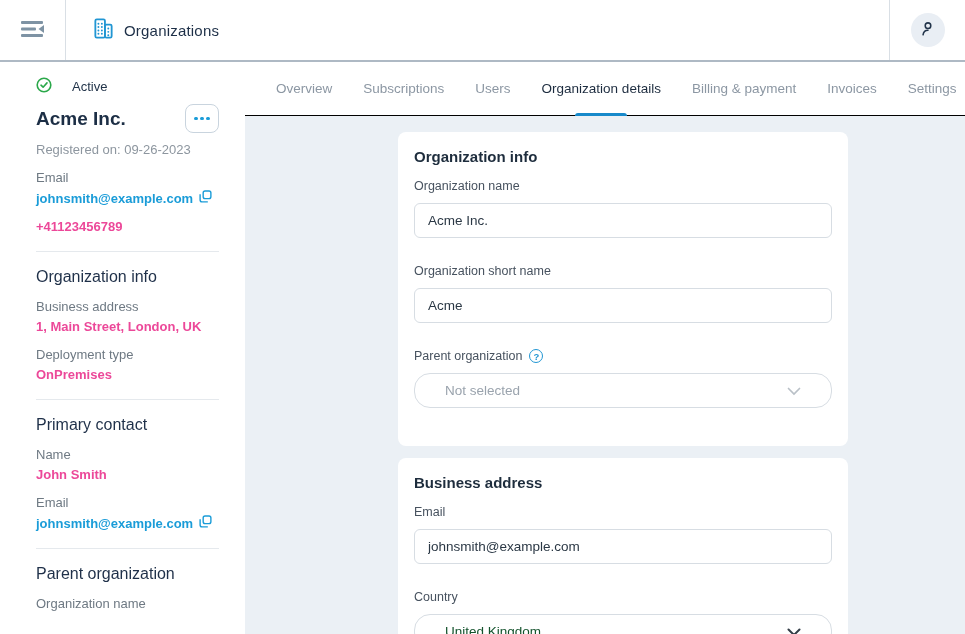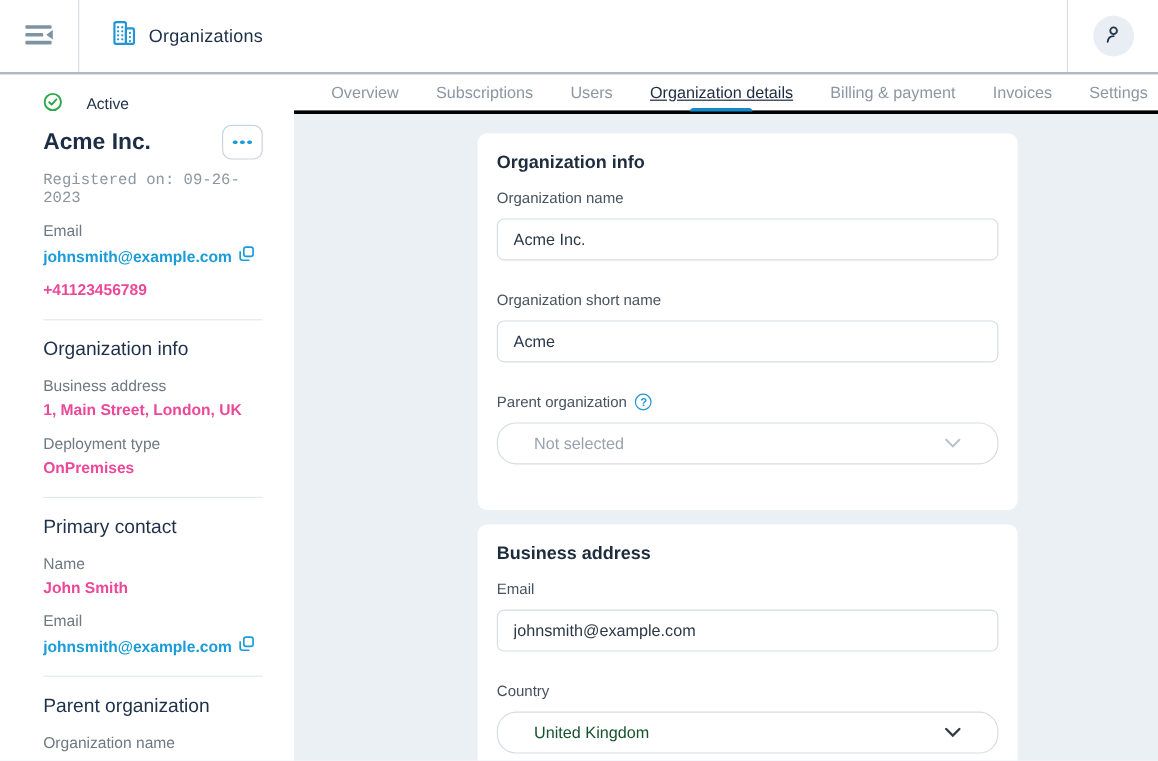--- a/index.html
+++ b/index.html
@@ -21,38 +21,38 @@
 
   
   .sidebar { position:absolute; top:62px; left:0; width:245px; bottom:0; background:#fff;
              padding:15px 26px 0 36px; overflow:hidden; }
   .status-row { display:flex; align-items:center; gap:20px; font-size:13px; color:#22344a; }
   .org-row { display:flex; align-items:center; justify-content:space-between; margin-top:8px; }
   .org-name { font-size:19px; font-weight:bold; color:#1c2e45; }
   .more-btn { width:34px; height:29px; border:1px solid #c9d4de; border-radius:8px; background:#fff;
               display:flex; align-items:center; justify-content:center; gap:2.5px; cursor:pointer; }
   .more-btn i { width:3.5px; height:3.5px; border-radius:50%; background:#1a9cd8; }
-  .registered { font-size:13px; color:#8d969f; margin-top:9px;font-family:Liberation Mono, monospace; }
+  .registered { font-size:13px; color:#8d969f; margin-top:9px; }
   .kv { margin-top:13px; }
   .kv .k { font-size:13px; color:#6e7983; margin-bottom:5px; }
   .kv .v { font-size:13px; font-weight:bold; color:#ec4899; }
   .link-row { display:flex; align-items:center; gap:6px; }
   .link { font-size:13px; font-weight:bold; color:#1a9cd8; text-decoration:none; cursor:pointer; }
   .copy-btn { background:none; border:none; padding:0; cursor:pointer; display:flex; }
   .sb-hr { border:none; border-top:1px solid #e5e9ed; margin:17px 0 0; }
   .sb-title { font-size:16px; font-weight:500; color:#1f3049; margin-top:16px; }
 
   
   .main { position:absolute; top:62px; left:245px; right:0; bottom:0; background:#ebf0f5;
           display:flex; flex-direction:column; }
-  .tabbar { height:33px; background:#fff; border-bottom:3px solid #000000; display:flex;
+  .tabbar { height:54px; background:#fff; border-bottom:1px solid #000000; display:flex;
             align-items:stretch; padding-left:31px; gap:31px; flex-shrink:0;text-align:right; }
   .tab { display:flex; align-items:center; font-size:13.5px; color:#8c97a3; cursor:pointer;
          position:relative; white-space:nowrap; }
-  .tab.active { color:#1d2c3f;text-decoration:underline; }
+  .tab.active { color:#1d2c3f; }
   .tab.active::after { content:""; position:absolute; left:50%; transform:translateX(-50%);
                        bottom:-1px; width:52px; height:3px; background:#1789ca; border-radius:3px 3px 0 0; }
   .content { flex:1; overflow:hidden; padding:16px 0 0 153px; }
   .card { width:450px; background:#fff; border-radius:8px; padding:16px 16px 38px; margin-bottom:12px; }
   .card-title { font-size:15px; font-weight:bold; color:#1e2d3d; margin-bottom:14px; }
   .field { margin-bottom:26px; }
   .field:last-child { margin-bottom:0; }
   .flabel { font-size:12.5px; color:#47525f; margin-bottom:10px; display:flex; align-items:center; gap:7px; }
   .tinput { width:100%; height:35px; border:1px solid #d7dde3; border-radius:6px; padding:0 13px;
             font-size:13.5px; color:#2b3845; background:#fff; outline:none;

